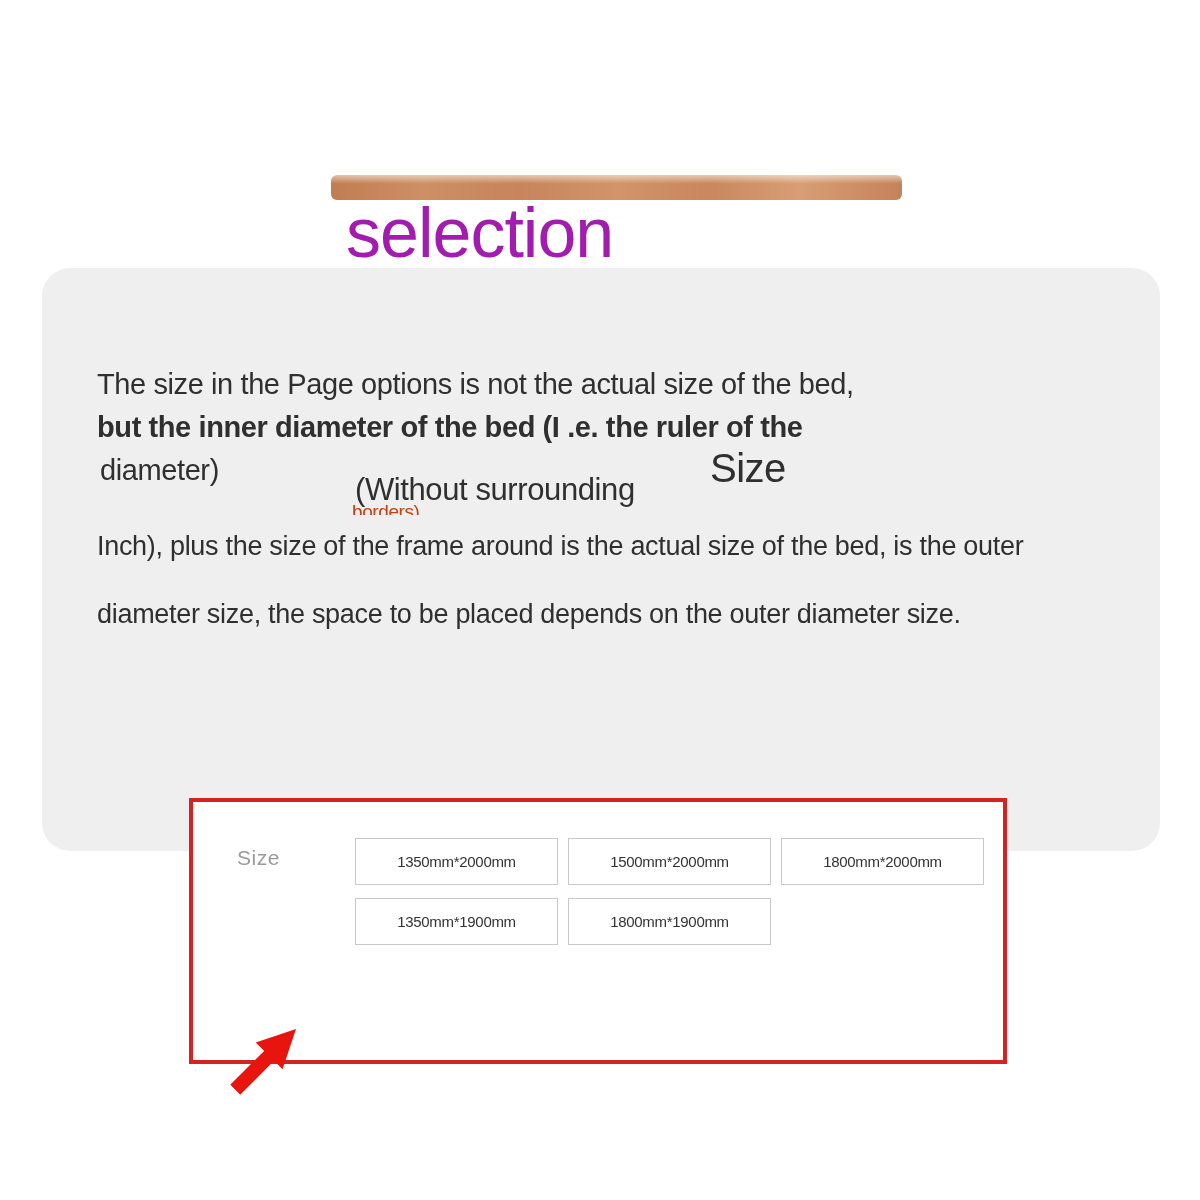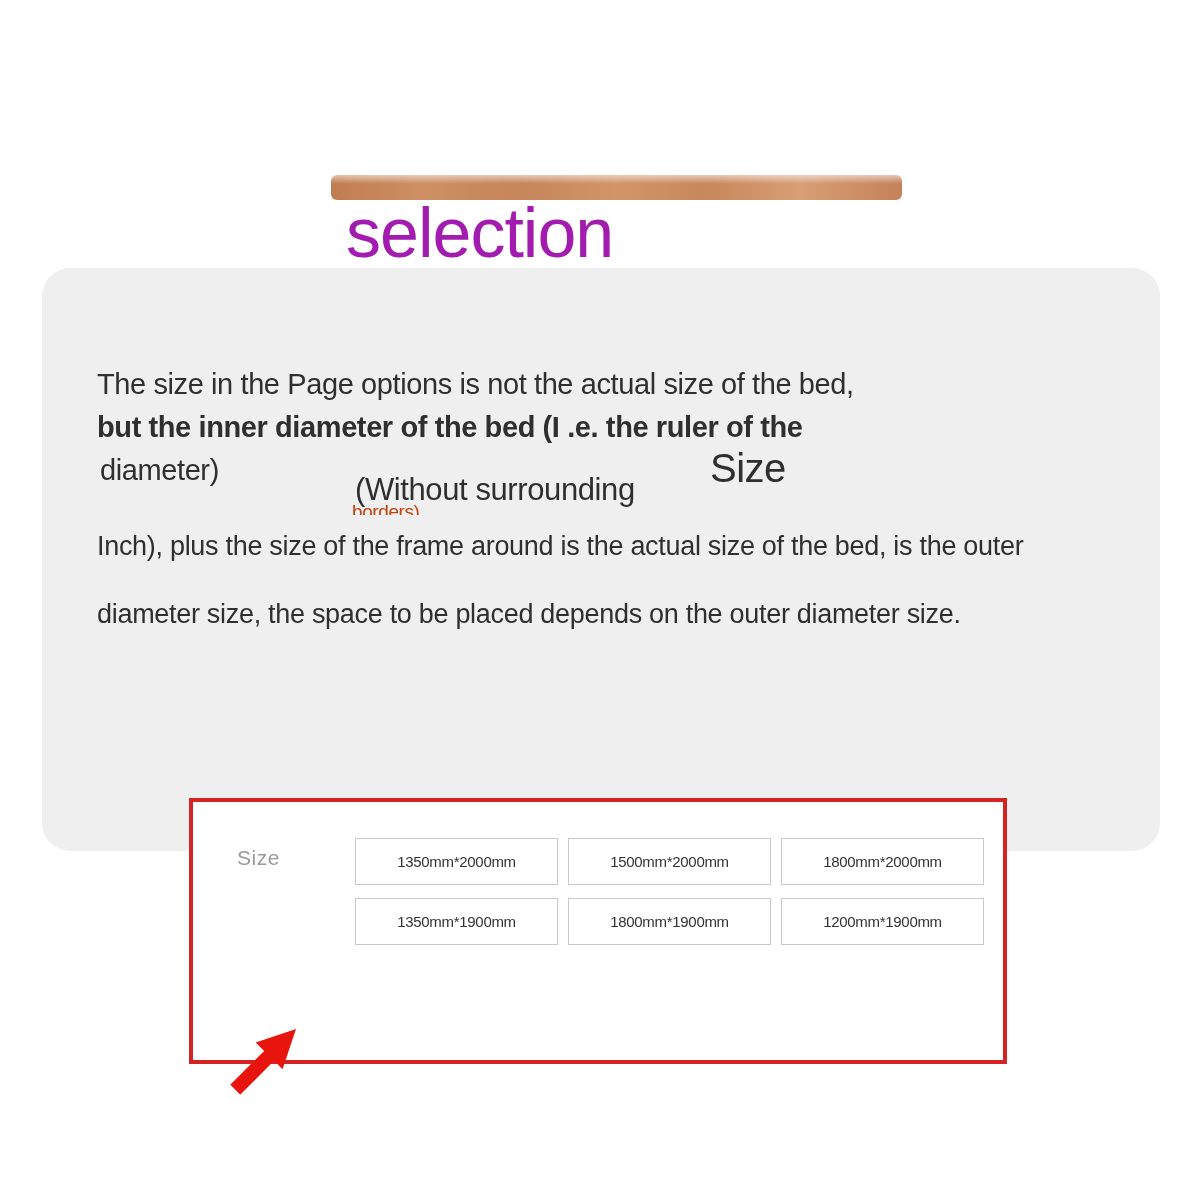--- a/index.html
+++ b/index.html
@@ -146,21 +146,20 @@
   </div>
 
   <div class="selector-box">
     <div class="size-label">Size</div>
     <div class="options-grid">
       <div class="option-btn">1350mm*2000mm</div>
       <div class="option-btn">1500mm*2000mm</div>
       <div class="option-btn">1800mm*2000mm</div>
       <div class="option-btn">1350mm*1900mm</div>
       <div class="option-btn">1800mm*1900mm</div>
-      <div class="option-btn">1200mm*1900mm</div>
     </div>
   </div>
 
   <svg class="red-arrow" viewBox="0 0 90 40" aria-hidden="true">
     <polygon points="0,13 48,13 48,1 86,20 48,39 48,27 0,27" fill="#e8150f"></polygon>
   </svg>
 
 </div>
 
 </body></html>

